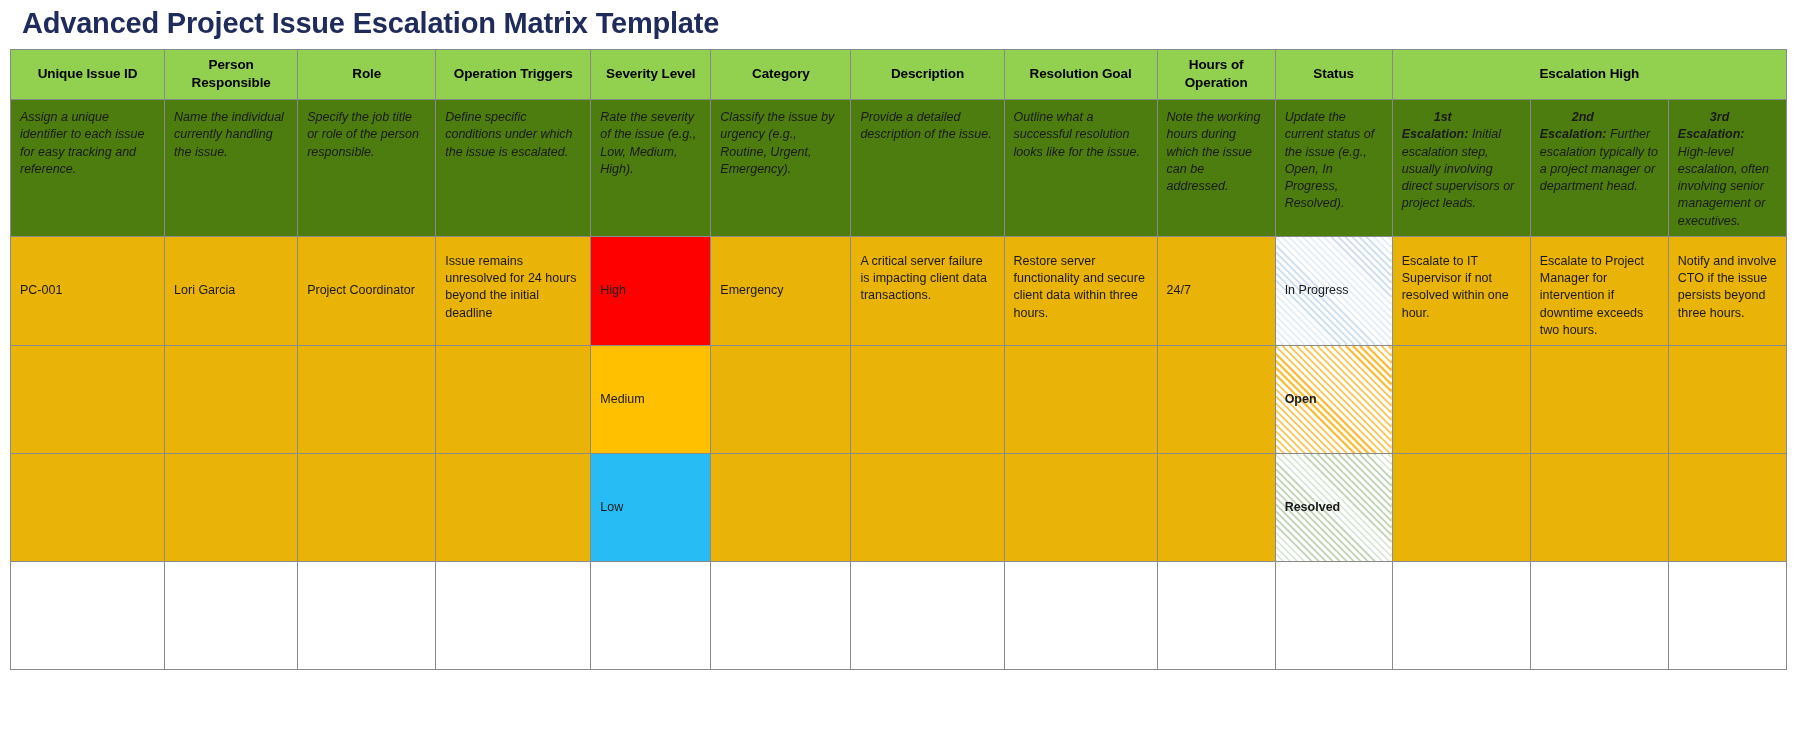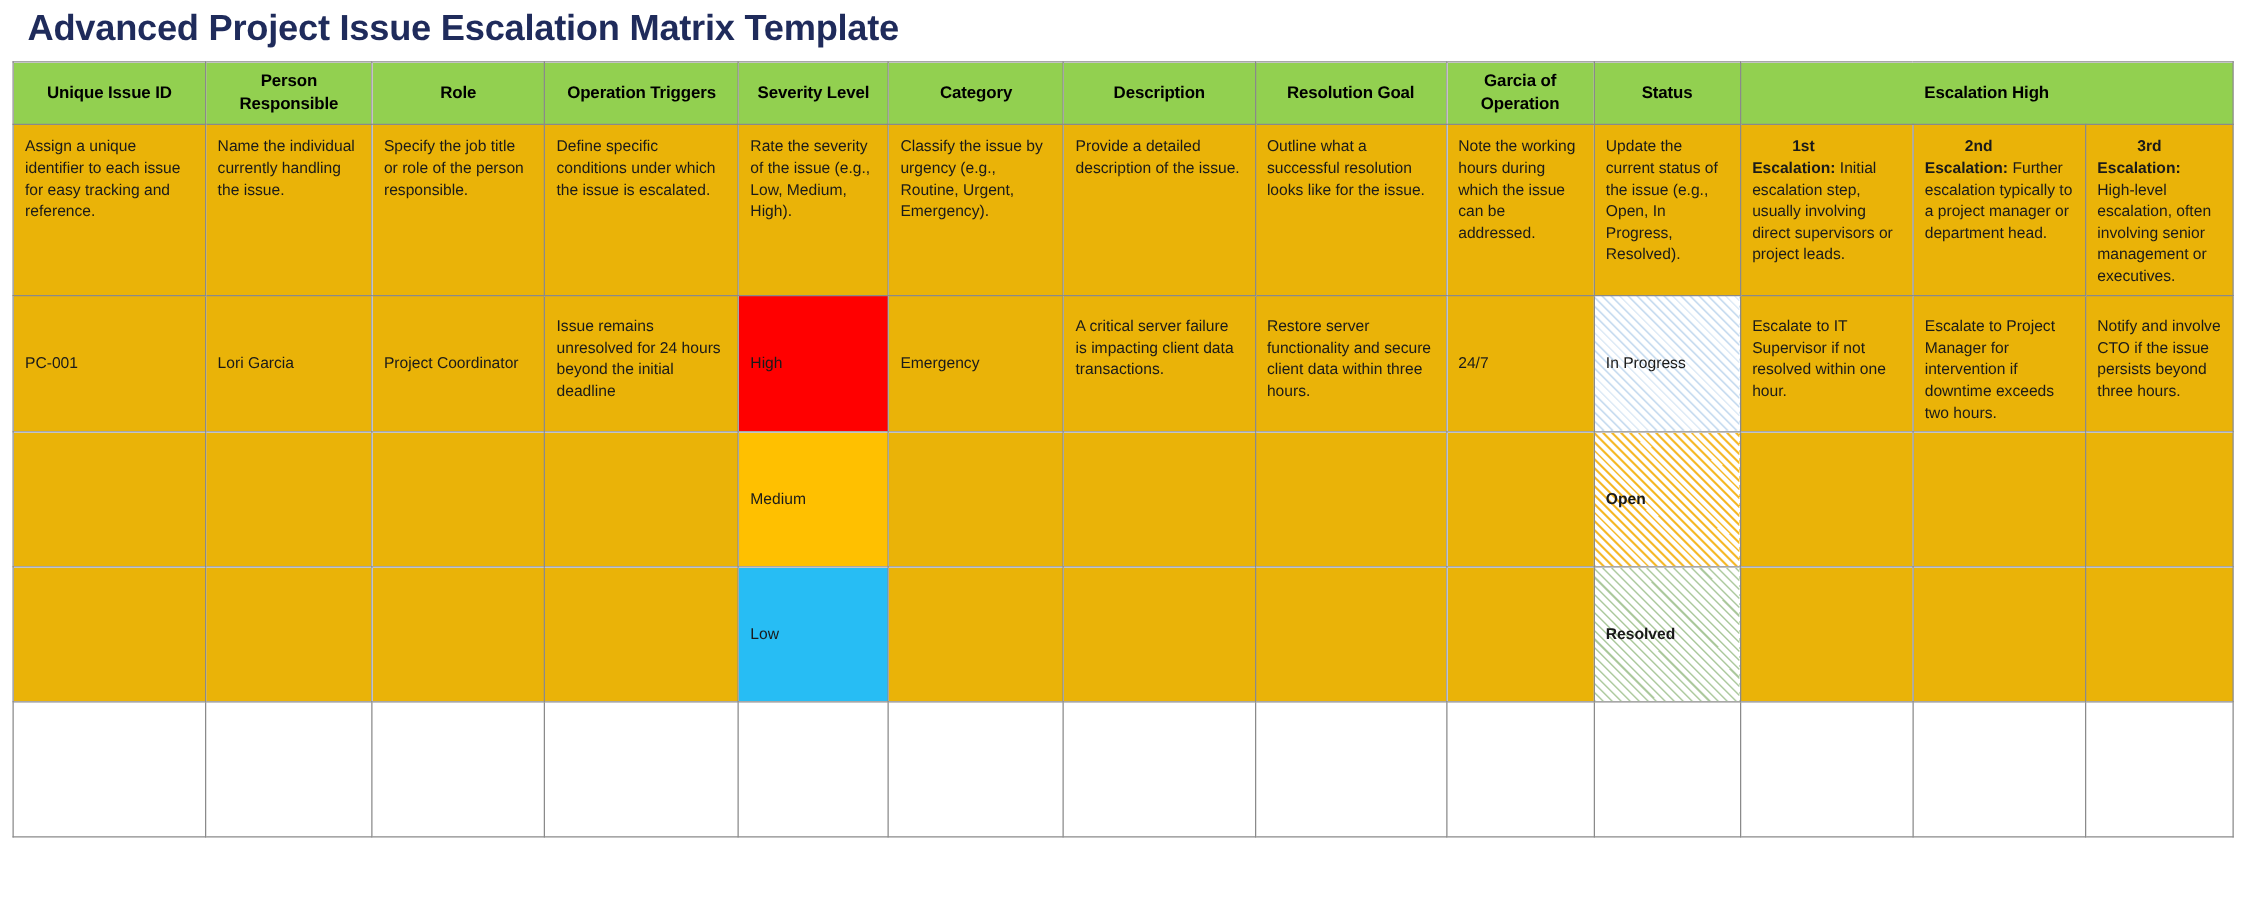--- a/index.html
+++ b/index.html
@@ -51,26 +51,27 @@
     background: #92D050;
     font-weight: bold;
     font-size: 13.5px;
     text-align: center;
     height: 50px;
     color: #000000;
     letter-spacing: -0.1px;
   }
   
   tr.guide td {
-    background: #eab308;
+    background: #4d7c0f;
     height: 113px;
     vertical-align: top;
     padding-top: 9px;
     font-size: 12.5px;
     color: #1a1a1a;
+    font-style: italic;
   }
   tr.guide td b { font-weight: bold; margin-left: 32px; }
   
   tr.data td {
     background: #eab308;
     height: 108px;
     vertical-align: middle;
   }
   tr.data td.top { vertical-align: top; padding-top: 16px; }
   tr.blank td { height: 108px; background: #ffffff; }
@@ -127,21 +128,21 @@
     <tbody>
         <tr class="head">
       <th>Unique Issue ID</th>
       <th>Person Responsible</th>
       <th>Role</th>
       <th>Operation Triggers</th>
       <th>Severity Level</th>
       <th>Category</th>
       <th>Description</th>
       <th>Resolution Goal</th>
-      <th>Garcia of Operation</th>
+      <th>Hours of Operation</th>
       <th>Status</th>
       <th colspan="3">Escalation High</th>
     </tr>
 
     <tr class="guide">
       <td>Assign a unique identifier to each issue for easy tracking and reference.</td>
       <td>Name the individual currently handling the issue.</td>
       <td>Specify the job title or role of the person responsible.</td>
       <td>Define specific conditions under which the issue is escalated.</td>
       <td>Rate the severity of the issue (e.g., Low, Medium, High).</td>

